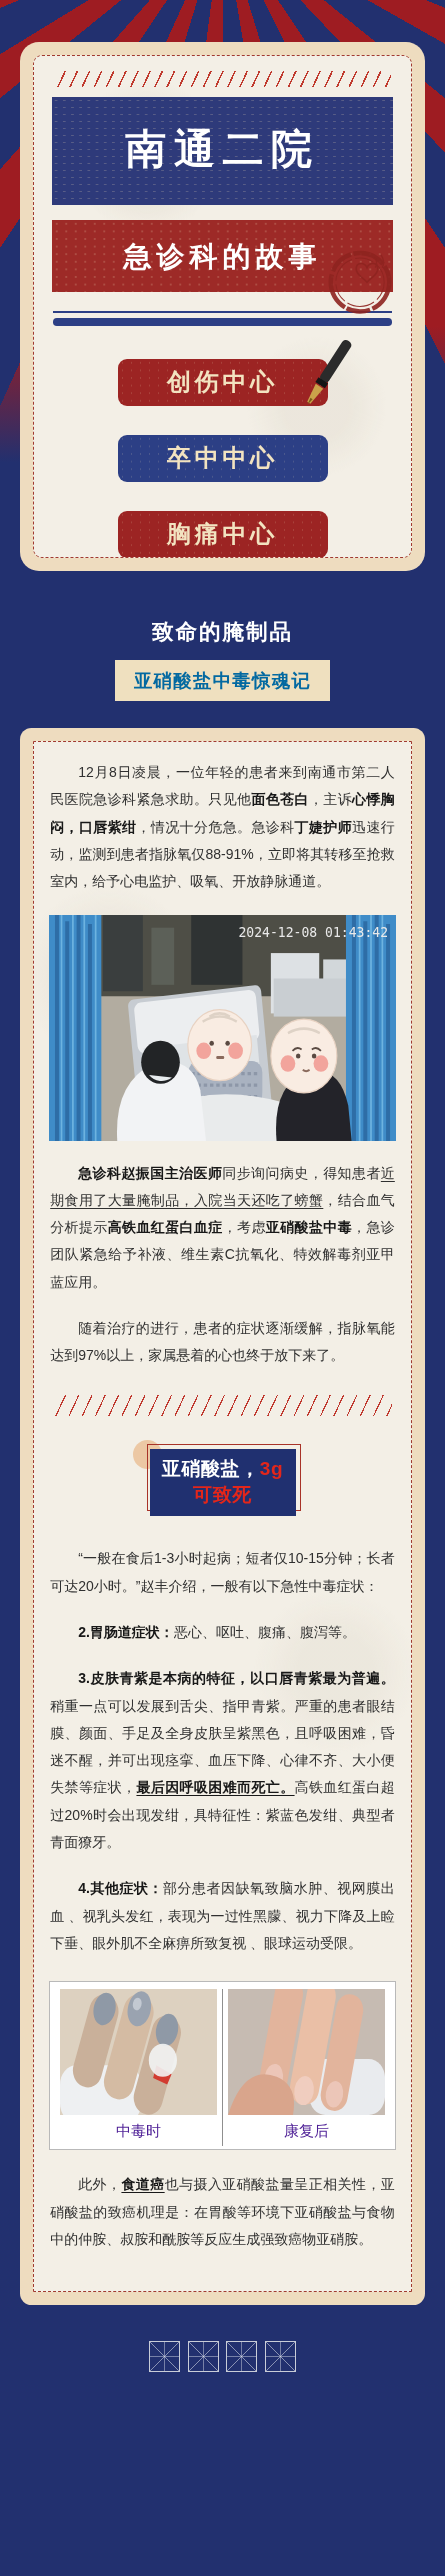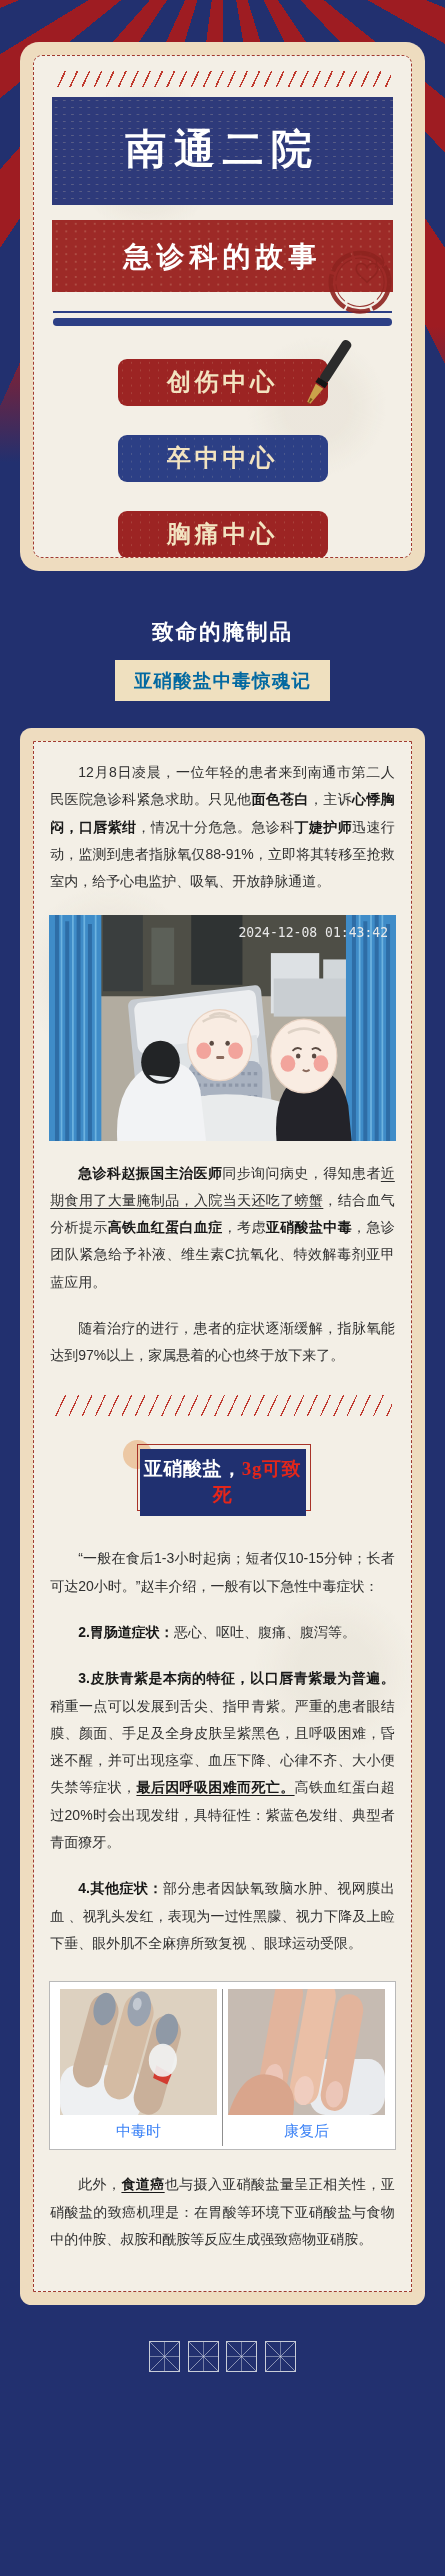--- a/index.html
+++ b/index.html
@@ -93,36 +93,36 @@
   .u{text-decoration:underline;text-underline-offset:3.2px;}
   .bu{font-weight:bold;color:#181818;text-decoration:underline;text-underline-offset:3.2px;}
   .ru{color:#e02b1d;font-weight:bold;text-decoration:underline;text-underline-offset:3.2px;}
   .cctv{height:226px;margin:2.5px 1.3px 3.8px;}
   .cctv svg{width:100%;height:100%;display:block;}
   .divider-hatch{
     height:21.6px;margin:25px 5px;
     background:repeating-linear-gradient(115deg,transparent 0 10.8px,#c0392f 10.8px 12px);
   }
   
-  .badge-wrap{position:relative;width:166px;margin:33px auto 29px;font-family:Liberation Serif, serif;}
+  .badge-wrap{position:relative;width:146px;margin:33px auto 29px;}
   .badge-dot{position:absolute;left:-16.5px;top:-9px;width:29px;height:29px;border-radius:50%;background:#ecc8a4;}
   .badge-outline{position:absolute;left:-2.5px;top:-5.7px;right:-5px;bottom:5.7px;border:1.3px solid #a83228;}
   .badge{
     position:relative;background:#203070;text-align:center;
     font-size:19px;font-weight:bold;padding:7px 3.8px 8.2px;letter-spacing:0.6px;
   }
   .badge .w{color:#ffffff;}
   .badge .g{color:#e3261a;}
   
   .compare{border:0.6px solid #b9b9b9;background:#fff;padding:6.3px 5px 2.5px;display:flex;margin:24px 1.3px 21.6px;}
   .compare-col{flex:1;text-align:center;padding:0 5px;}
   .compare-col.first{border-right:0.6px solid #8f8f8f;}
   .compare-photo{height:126px;}
   .compare-photo svg{width:100%;height:100%;display:block;}
-  .compare-caption{font-size:15px;color:#3b82f6;padding:7.6px 0 5px;}
+  .compare-caption{font-size:15px;color:#4c1d95;padding:7.6px 0 5px;}
 </style>
 </head>
 <body>
 
 <div class="hero">
   <div class="hero-card">
     <div class="hero-inner">
       <div class="hatch red"></div>
       <div class="title-navy">南通二院</div>
       <div class="title-red">急诊科的故事</div>

